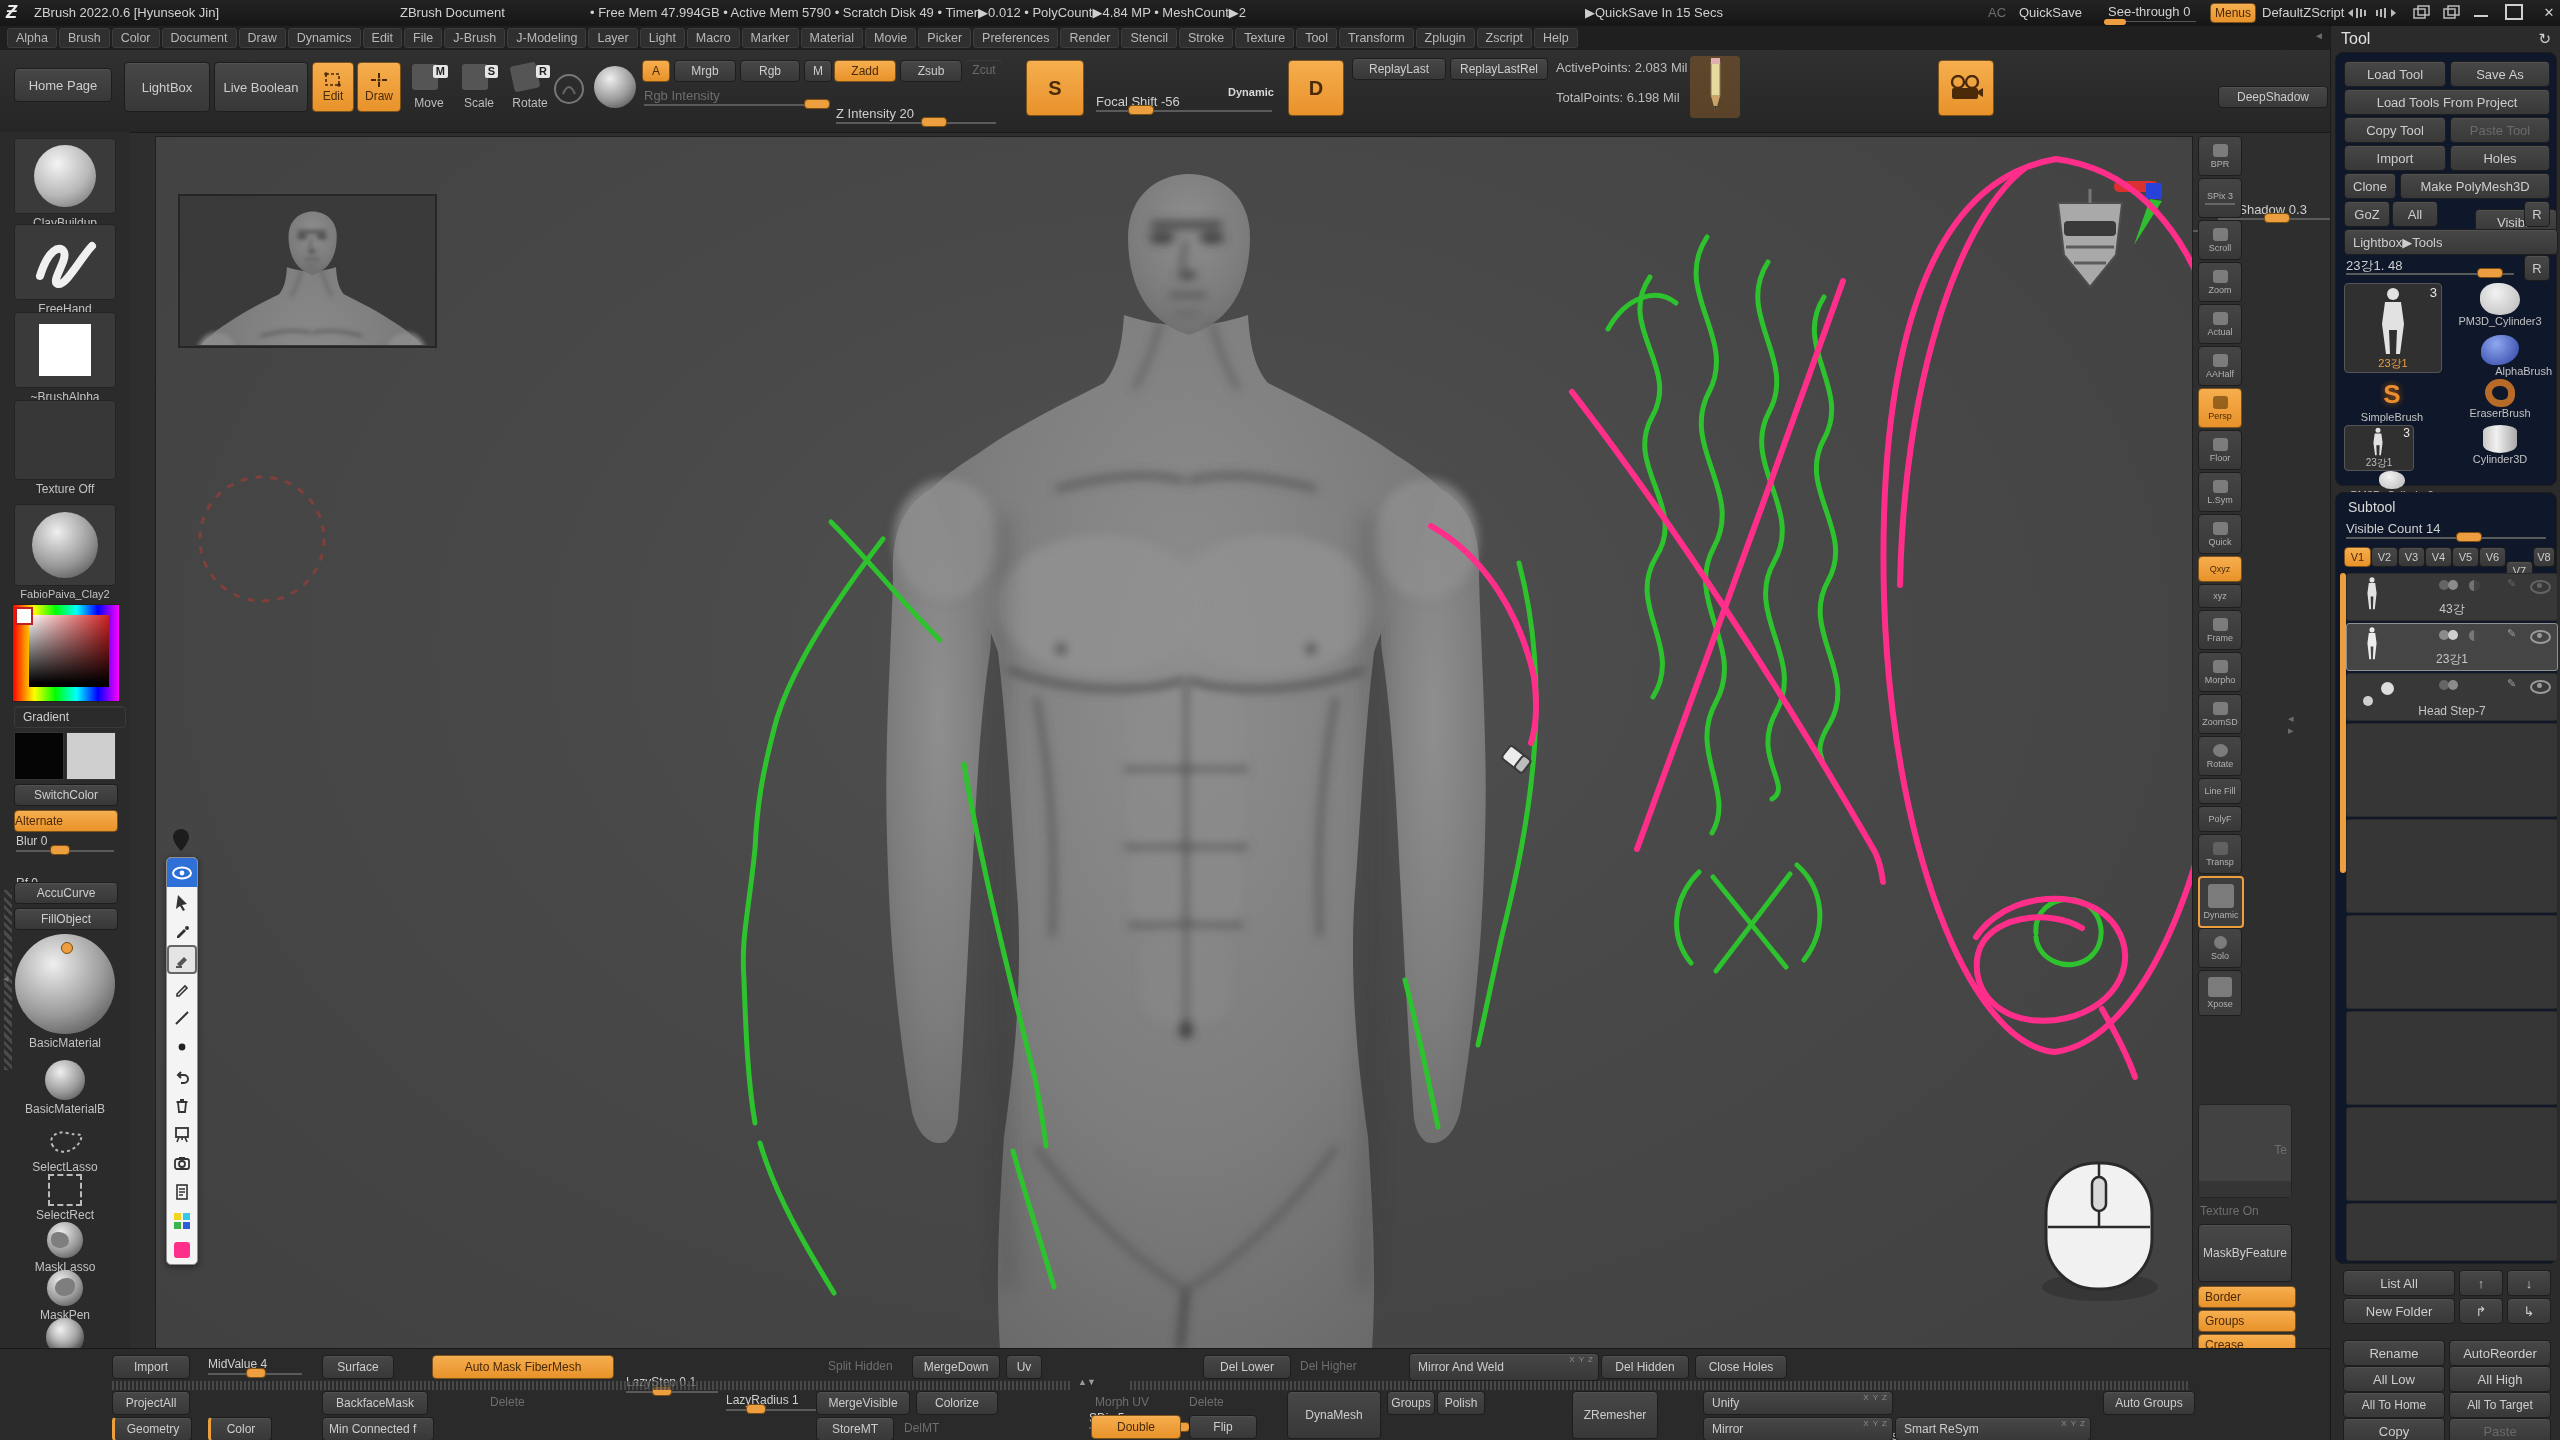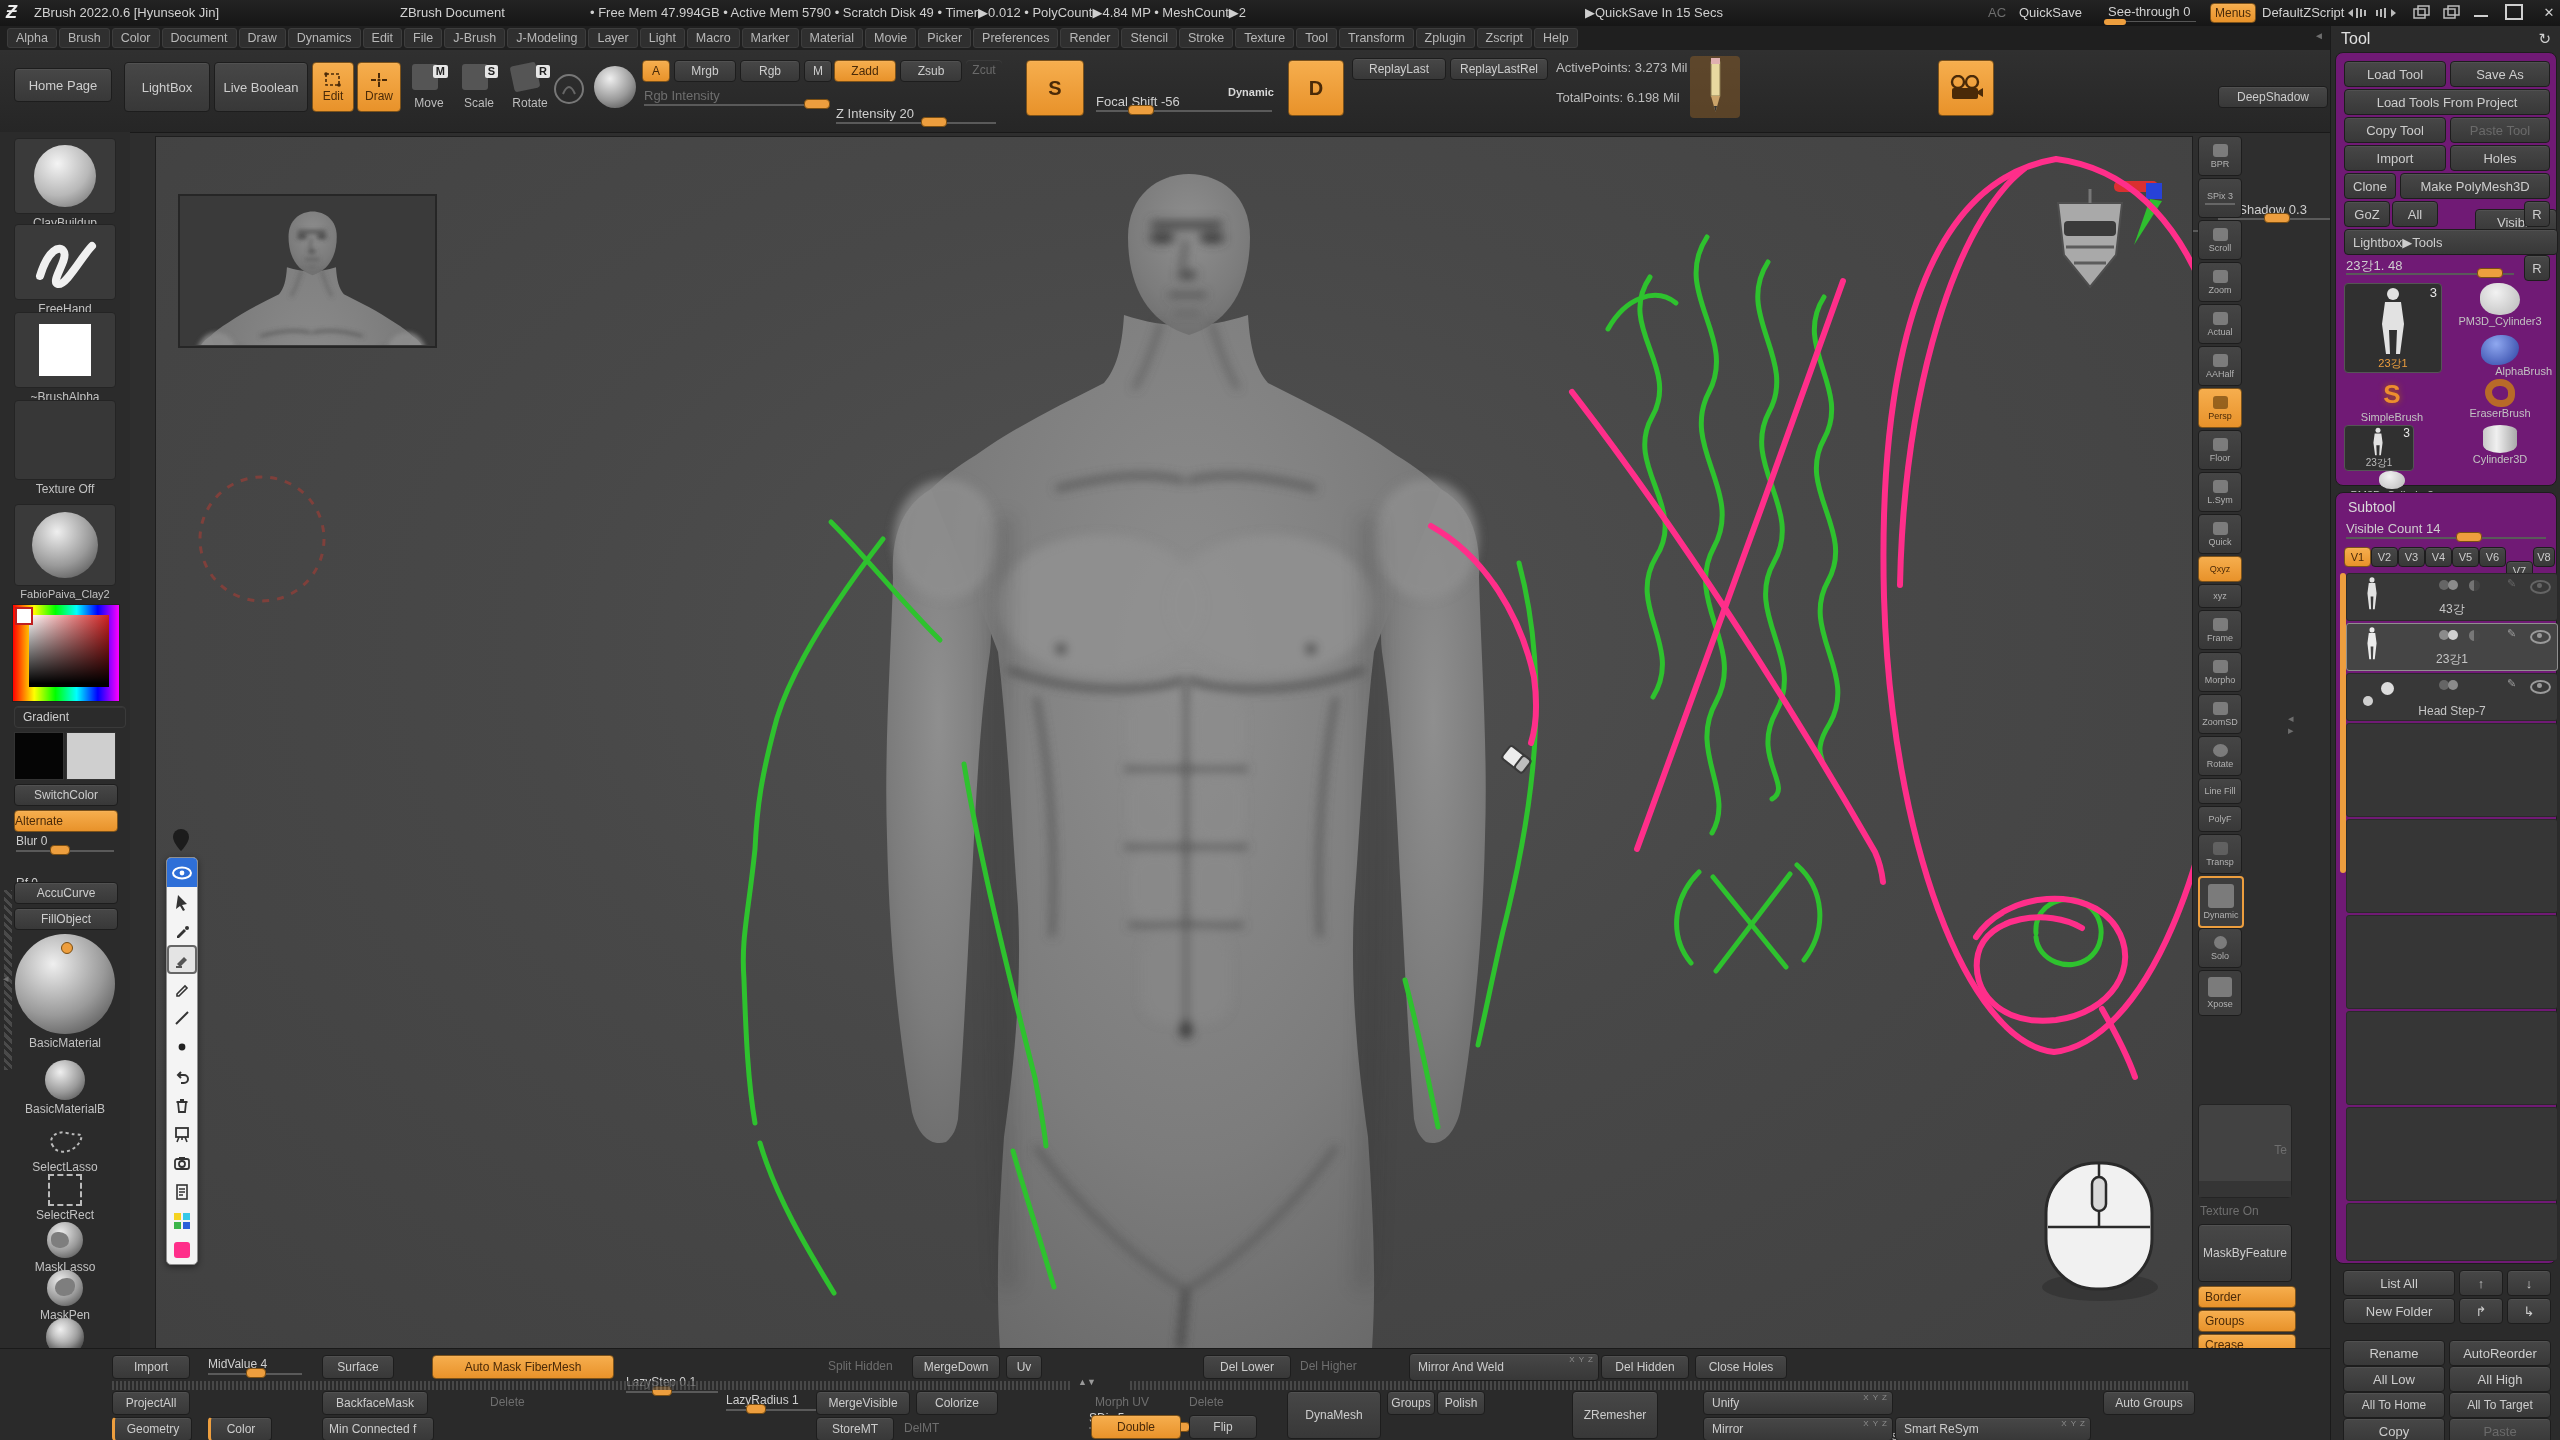--- a/index.html
+++ b/index.html
@@ -13,21 +13,21 @@
   .btn.dim{color:#6a6a6a;}
   .btn.orange{background:linear-gradient(#f6ae4e,#e8922a);border-color:#7c521a;color:#4a2a08;}
   .btn.small{font-size:12px;}
   .sl{position:relative;font-size:13px;color:#cfcfcf;white-space:nowrap;}
   .sl.dim{color:#6e6e6e;}
   .sl .track{position:absolute;left:0;right:0;bottom:0;height:2px;background:#5a5a5a;}
   .sl .knob{position:absolute;bottom:-3px;width:24px;height:8px;border-radius:4px;
             background:#ED9E3E;border:1px solid #7a4e12;}
   .mi{display:inline-block;padding:2px 8px;margin:1px 1px;background:#2f2f2f;border:1px solid #3d3d3d;
       border-radius:3px;font-size:12.5px;color:#b8b8b8;}
-  .sec{position:absolute;background:#701a75;border:1px solid #1d1d1d;border-radius:8px;}
+  .sec{position:absolute;background:#0f172a;border:1px solid #1d1d1d;border-radius:8px;}
   .lbl{font-size:12px;color:#bdbdbd;white-space:nowrap;}
   .dimlbl{color:#6e6e6e;}
   .tile{background:#3a3a3a;border:1px solid #242424;border-radius:4px;}
   .sphere{border-radius:50%;background:radial-gradient(circle at 38% 30%,#efefef,#9a9a9a 55%,#474747 96%);}
   .keybadge{position:absolute;top:3px;right:4px;background:#e6e6e6;color:#222;font-size:11px;
             line-height:13px;padding:0 3px;border-radius:2px;font-weight:bold;}
   .xyz{position:absolute;top:1px;right:4px;font-size:8px;color:#8d8d8d;letter-spacing:1px;}
   .pdot{position:absolute;right:-14px;top:5px;width:9px;height:9px;border-radius:50%;
         background:#d6d6d6;border:1px solid #555;}
   
@@ -220,21 +220,21 @@
 
     <div class="btn abs orange" style="left:1288px;top:10px;width:54px;height:54px;font-size:20px;font-weight:bold;">
       <span>D</span>
     </div>
     <div class="btn abs small" style="left:1352px;top:8px;width:92px;height:20px;">ReplayLast</div>
     <div class="btn abs small" style="left:1450px;top:8px;width:96px;height:20px;">ReplayLastRel</div>
     <div class="sl abs" style="left:1352px;top:38px;width:140px;height:18px;">
       <span>AdjustLast 1</span>
       <div class="track"></div><div class="knob" style="left:86%;"></div>
     </div>
-    <span class="abs lbl" style="left:1556px;top:10px;font-size:13px;">ActivePoints: 3.273 Mil</span>
+    <span class="abs lbl" style="left:1556px;top:10px;font-size:13px;">ActivePoints: 2.083 Mil</span>
     <span class="abs lbl" style="left:1556px;top:40px;font-size:13px;">TotalPoints: 6.198 Mil</span>
     <div class="abs" style="left:1690px;top:6px;width:50px;height:62px;background:rgba(150,100,40,.45);border-radius:4px;">
       <svg width="50" height="62">
         <rect x="21" y="6" width="9" height="34" fill="#e8d9a0" stroke="#8a7a50"></rect>
         <rect x="21" y="2" width="9" height="6" fill="#e0b0b0"></rect>
         <path d="M21 40 L25.5 56 L30 40 Z" fill="#caa36a"></path>
           <path d="M24 50 L25.5 56 L27 50 Z" fill="#333"></path>
       </svg>
     </div>
     <div class="sl abs" style="left:1756px;top:24px;width:170px;height:18px;">

